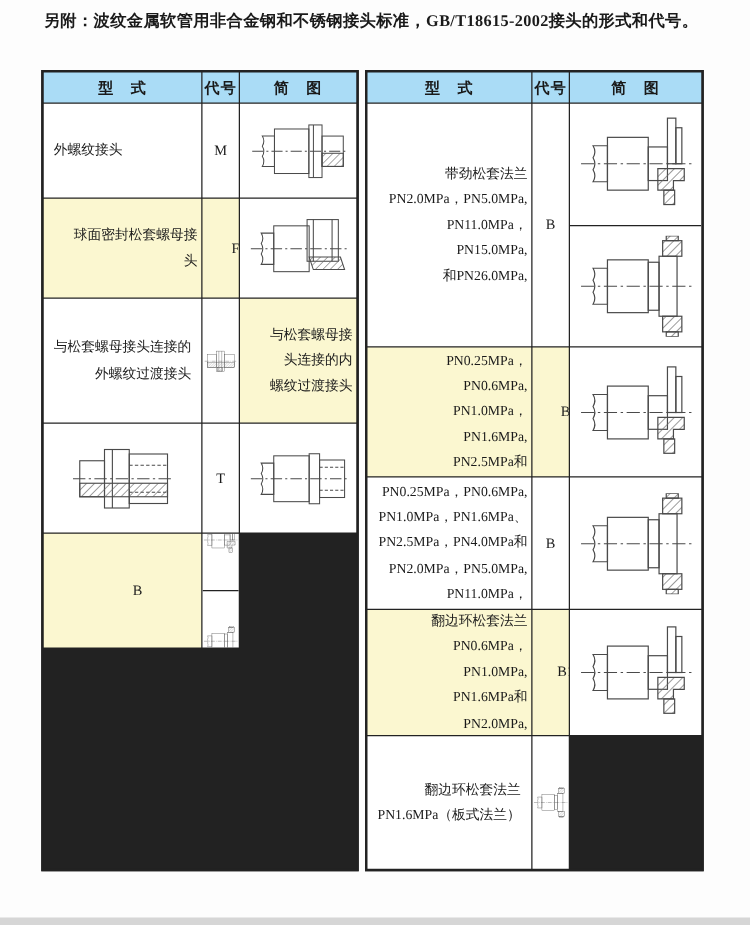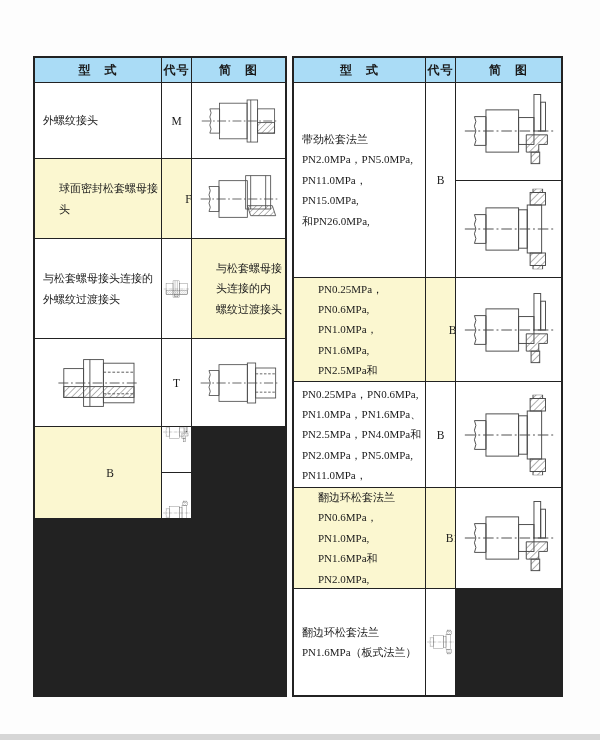--- a/index.html
+++ b/index.html
@@ -2,21 +2,21 @@
 <html style="--header_bg: #aadcf6; --highlight_bg: #fbf7d0; --border: #222222; --line: #4a4a4a;"><head>
 <meta charset="utf-8">
 <style>
   :root{
     --header_bg:#aadcf6; --highlight_bg:#fbf7d0; --border:#222222; --line:#4a4a4a;
   }
   html,body{margin:0;padding:0;}
   body{width:600px;height:740px;background:#ffffff;font-family:"Liberation Serif","DejaVu Serif",serif;color:#1a1a1a;}
   .page{position:relative;width:600px;height:740px;background:#fdfdfd;overflow:hidden;}
   .title{position:absolute;top:8px;left:35px;width:540px;margin:0;font-size:13px;font-weight:bold;letter-spacing:0.3px;}
-  .tables{position:absolute;top:56px;left:33px;display:flex;gap:5px;align-items:flex-start;}
+  .tables{position:absolute;top:56px;left:33px;display:flex;gap:5px;align-items:flex-start;text-align:right;}
   .tbl{display:grid;background:var(--border);border:2px solid var(--border);gap:1px;box-sizing:border-box;}
   .tbl-left{width:254px;grid-template-columns:126px 29px 1fr;grid-template-rows:24px 75px 79px 99px 87px 91px 176px;}
   .tbl-right{width:271px;grid-template-columns:131px 29px 1fr;grid-template-rows:24px 194px 103px 105px 100px 106px;}
   .cell{background:#ffffff;display:flex;align-items:center;box-sizing:border-box;overflow:hidden;}
   .hdr{background:var(--header_bg);justify-content:center;font-weight:bold;font-size:12px;letter-spacing:1px;}
   .type{padding:4px 3px 4px 8px;font-size:11px;line-height:1.85;white-space:pre-line;}
   .code{justify-content:center;font-size:11.5px;}
   .hl{background:var(--highlight_bg);padding-left:24px;}
   .diag-cell{justify-content:center;}
   .diag-cell.split{flex-direction:column;align-items:stretch;padding:0;}
@@ -107,20 +107,21 @@
         <rect x="72" y="4" width="16" height="13" fill="url(#hatch)"></rect>
         <rect x="75" y="0" width="10" height="4" fill="url(#hatch)"></rect>
         <rect x="72" y="67" width="16" height="13" fill="url(#hatch)"></rect>
         <rect x="75" y="80" width="10" height="4" fill="url(#hatch)"></rect>
       </g>
     </symbol>
   </defs>
 </svg>
 
 <div class="page">
+  <p class="title">另附：波纹金属软管用非合金钢和不锈钢接头标准，GB/T18615-2002接头的形式和代号。</p>
 
   <div class="tables">
 
     <div class="tbl tbl-left">
       <div class="cell hdr">型　式</div>
       <div class="cell hdr">代号</div>
       <div class="cell hdr">简　图</div>
 
       <div class="cell type">外螺纹接头</div>
       <div class="cell code">M</div>

